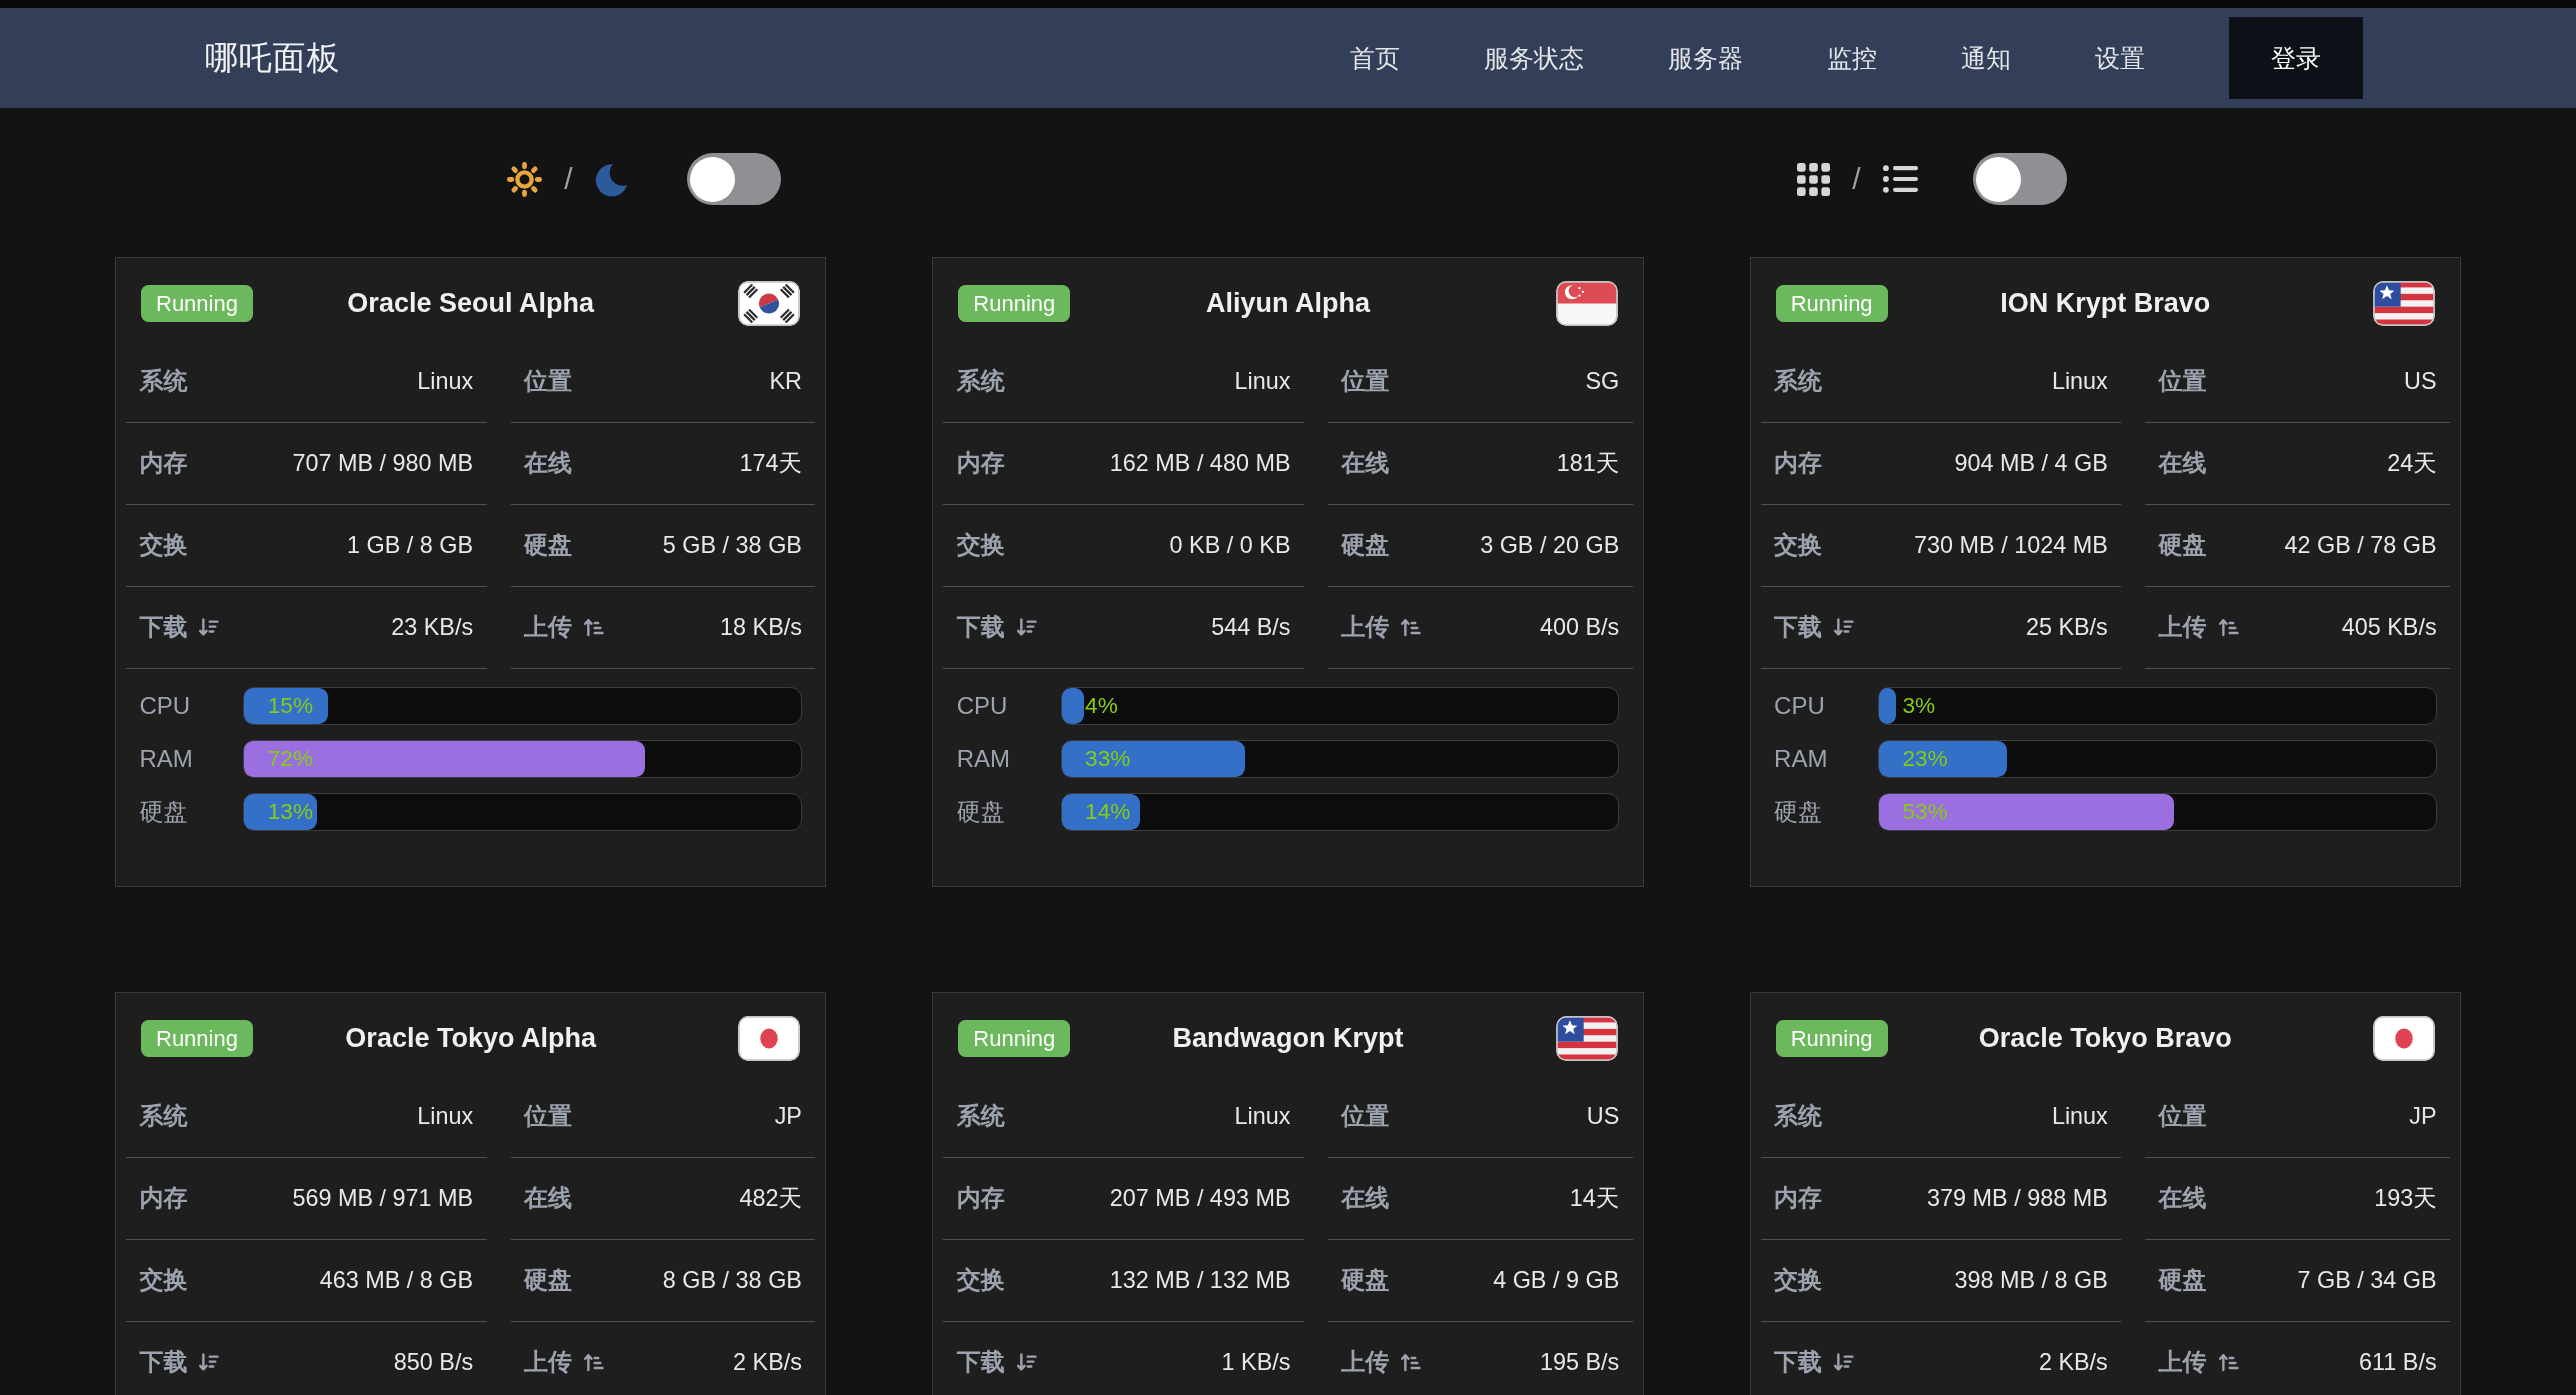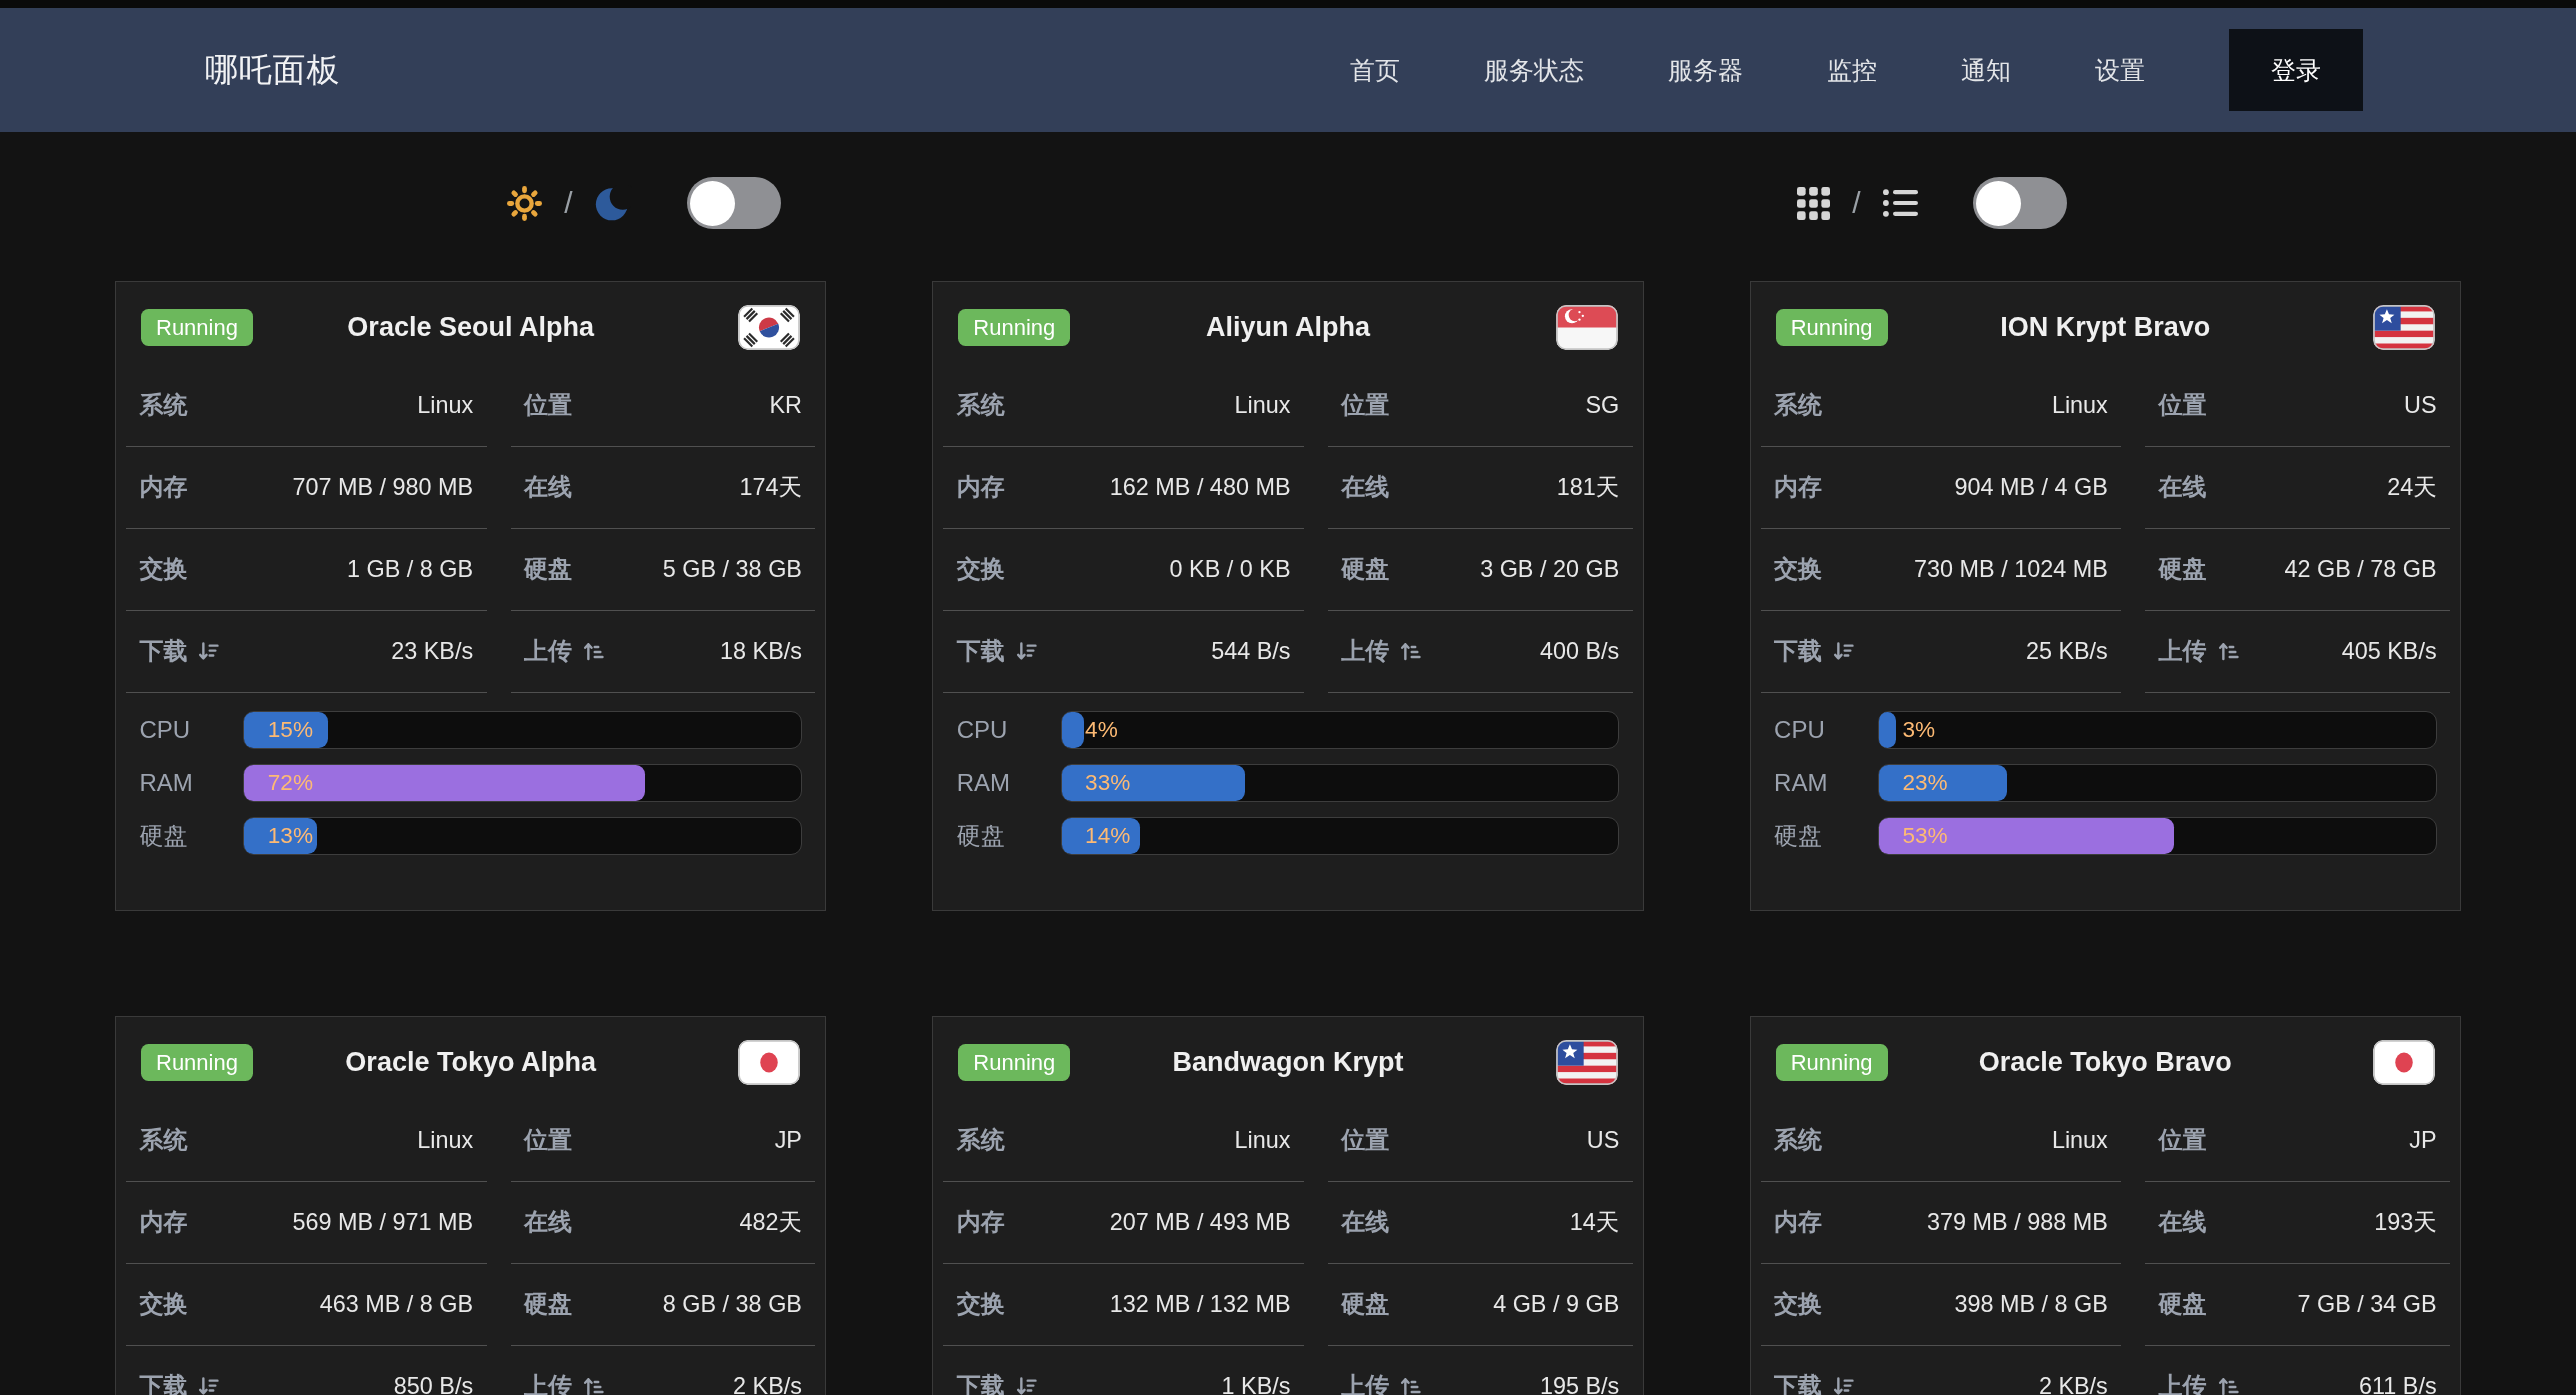--- a/index.html
+++ b/index.html
@@ -6,21 +6,21 @@
     --page:#131313; --nav:#333f58; --card:#1e1e1e; --border:#3a3a3a;
     --green:#6cb85c; --blue:#3470c8; --purple:#9b6fe0;
     --lbl:#9ca3af; --val:#e8e8e8; --login:#0d1117; --track:#8f9094;
     --divider:#505050; --sun:#e9a63c; --moon:#2d5a9b; --icon:#d6d6d6;
   }
   *{box-sizing:border-box}
   html,body{margin:0;padding:0;width:2576px;height:1395px;overflow:hidden;
     background:var(--page);
     font-family:"Liberation Sans","DejaVu Sans",sans-serif;}
   .topstrip{height:8.4px;background:#0a0a0a}
-  nav{height:124px;background:var(--nav);display:flex;align-items:center;
+  nav{height:100px;background:var(--nav);display:flex;align-items:center;
     padding:0 213px 0 205px;}
   .brand{font-size:33px;color:#f2f3f5;letter-spacing:0.8px;cursor:pointer}
   .menu{display:flex;align-items:center;gap:84px;list-style:none;margin:0 0 0 auto;padding:0}
   .menu li{font-size:25px;color:#e3e5e8;cursor:pointer;white-space:nowrap}
   .menu li.login{background:var(--login);height:82px;padding:0 42px;display:flex;align-items:center;color:#fff}
   .tools{margin-top:45px;display:flex;width:100%}
   .tgroup{flex:1;display:flex;align-items:center;justify-content:center;gap:22px}
   .sep{color:#9aa0a6;font-size:30px}
   .switch{width:94px;height:52px;border-radius:26px;background:var(--track);
     border:none;position:relative;margin-left:33px;cursor:pointer;padding:0}
@@ -44,21 +44,21 @@
   .sico{width:22.6px;height:22.6px;stroke:var(--lbl);fill:none;stroke-width:3.4;
     stroke-linecap:round;stroke-linejoin:round}
   .bars{padding:18.4px 13.4px 0}
   .brow{display:flex;align-items:center;height:38px;margin-bottom:15px}
   .blbl{width:104px;color:var(--lbl);font-size:24px}
   .track{flex:1;height:38px;background:#0d0d0d;border:1.7px solid #3d3d3d;
     border-radius:11px;position:relative}
   .fill{position:absolute;left:0;top:0;bottom:0;width:0;border-radius:9.2px;background:var(--blue)}
   .fill.p{background:var(--purple)}
   .pct{position:absolute;left:23.4px;top:50%;transform:translateY(-50%);
-    color:#fdba74;font-size:22.6px;white-space:nowrap}
+    color:#84cc16;font-size:22.6px;white-space:nowrap}
 </style>
 </head>
 <body>
 
 <div class="topstrip"></div>
 
 <nav>
   <div class="brand">哪吒面板</div>
   <ul class="menu">
     <li>首页</li>

